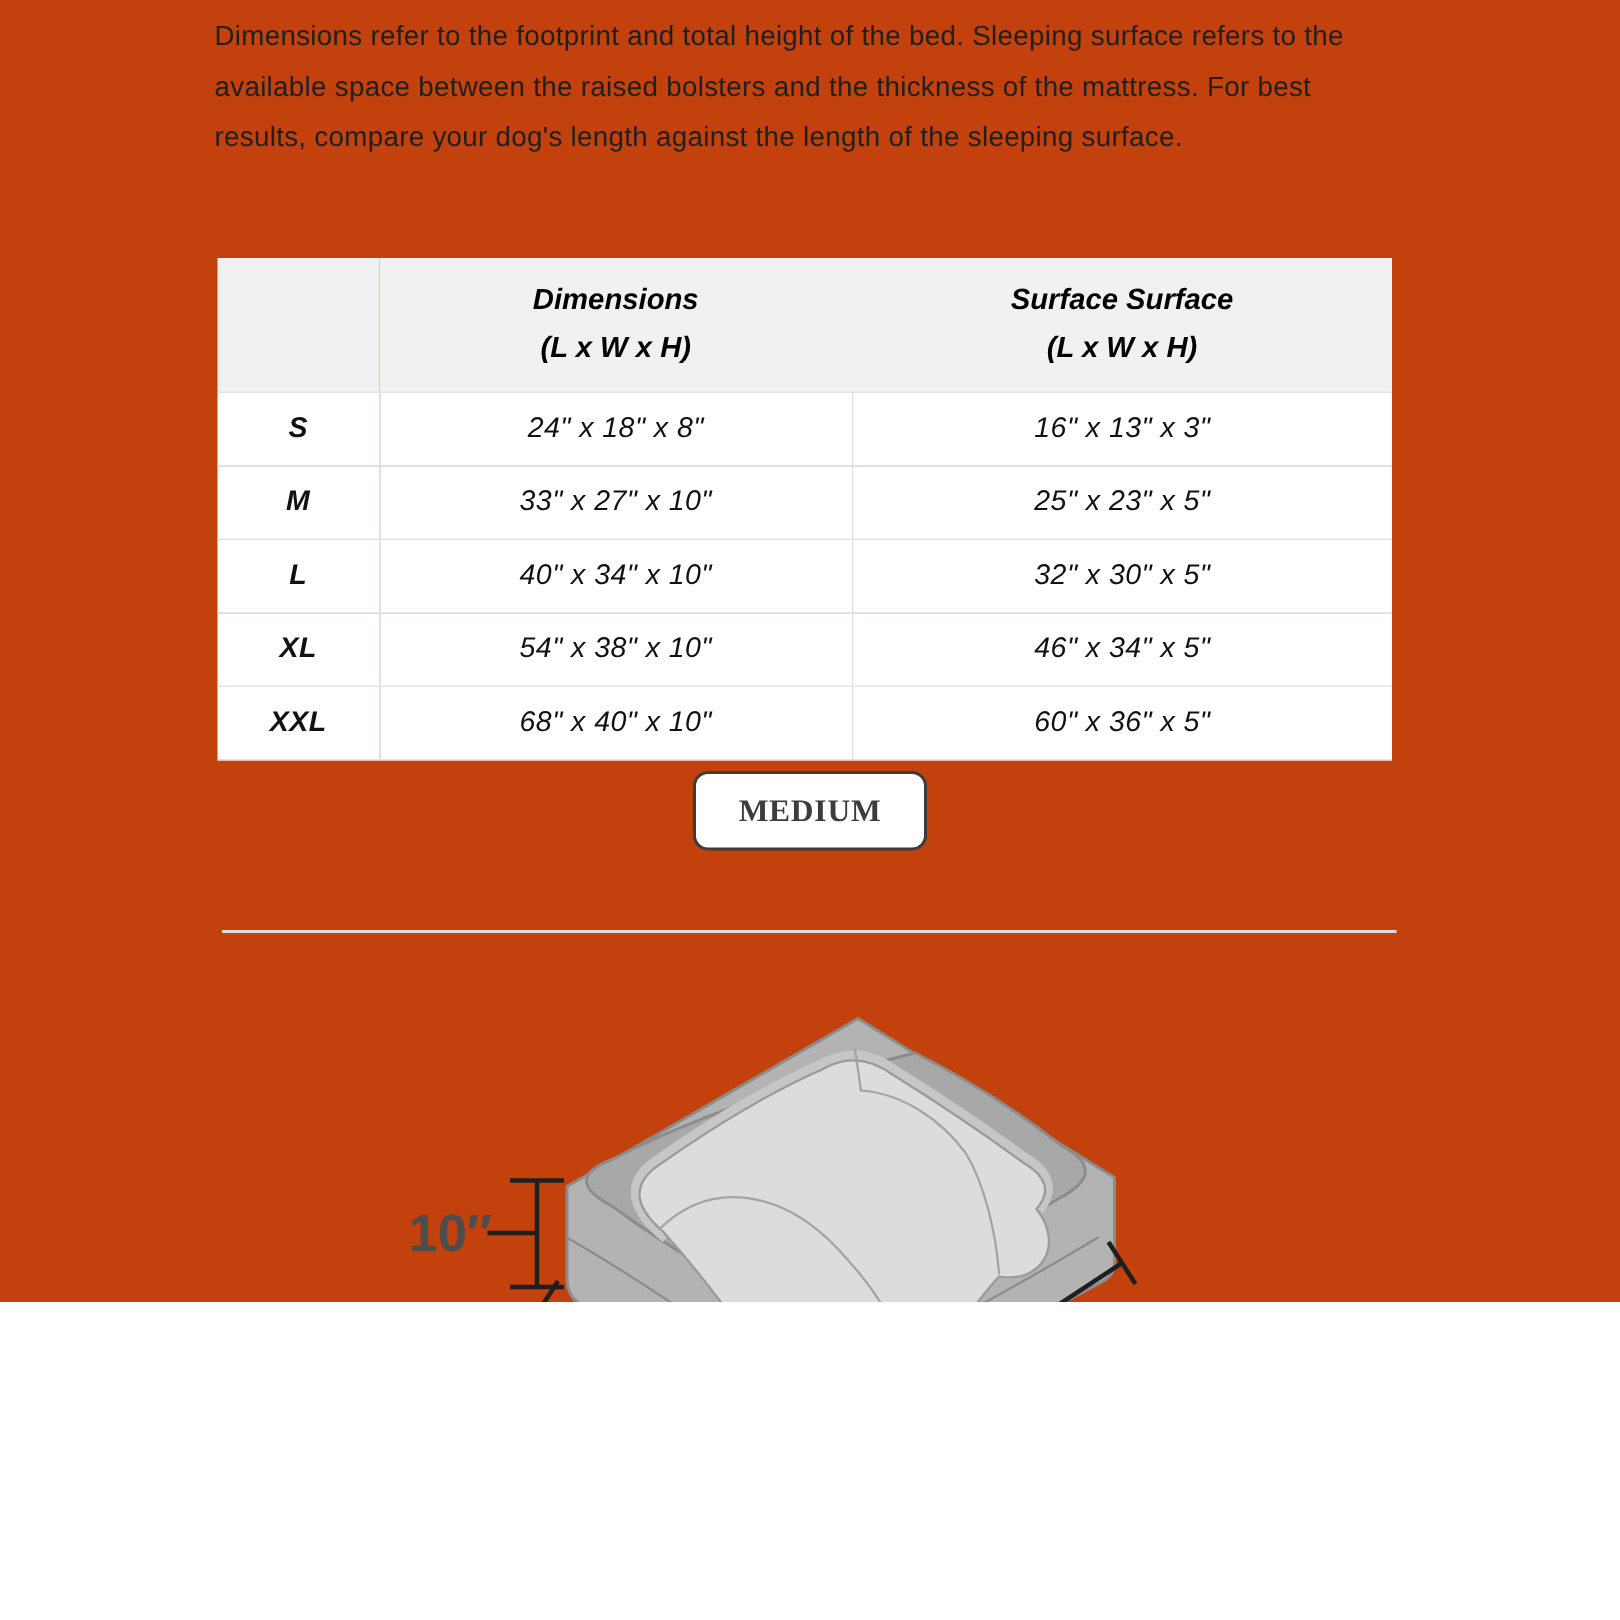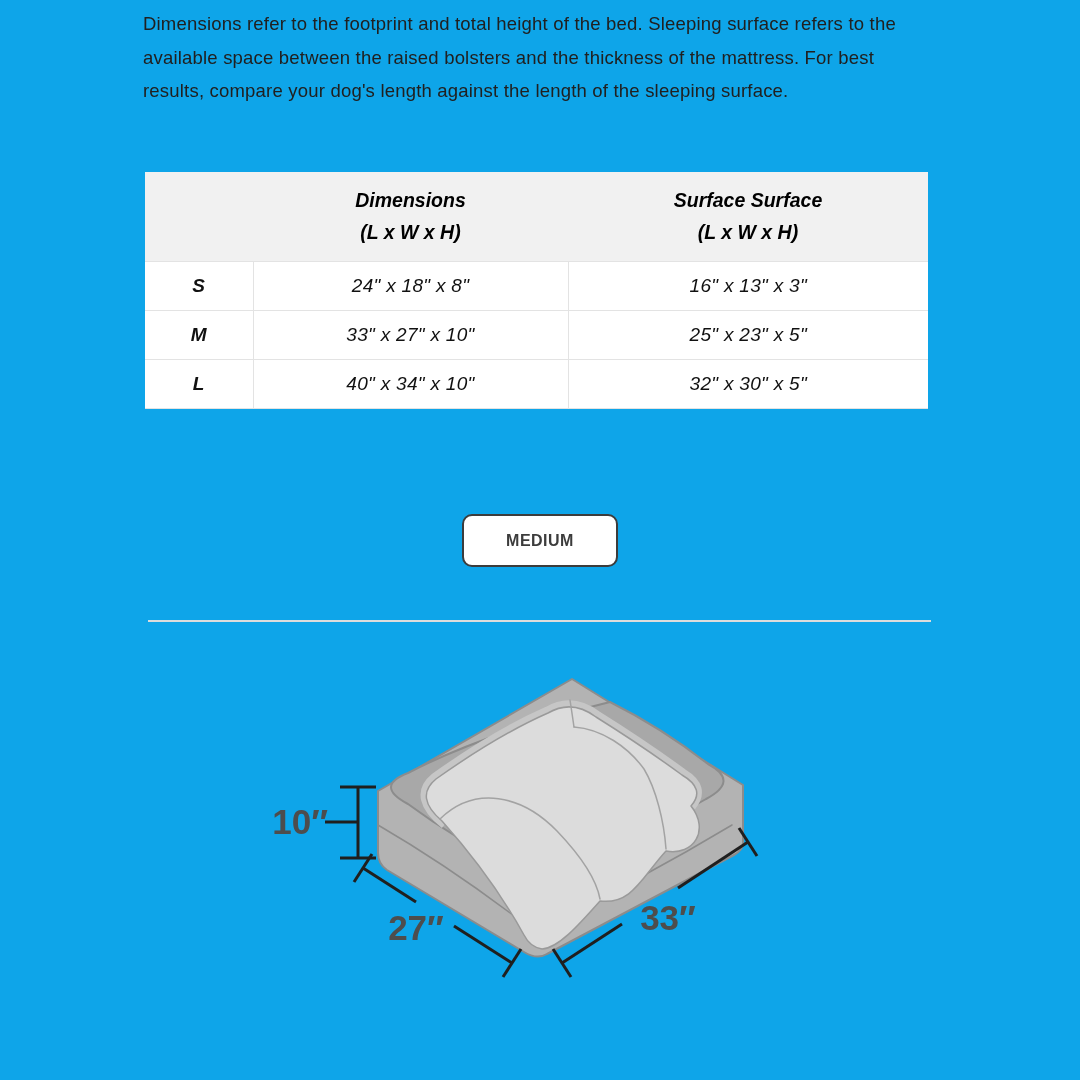--- a/index.html
+++ b/index.html
@@ -1,18 +1,18 @@
 <!DOCTYPE html>
 <html><head>
 <meta charset="utf-8">
 <style>
   * { margin:0; padding:0; box-sizing:border-box; }
   html,body { background:#ffffff; }
   .page {
-    position:relative; width:1080px; height:1080px; background:#0ea5e9; overflow:hidden;
+    position:relative; width:1080px; height:868px; background:#c2410c; overflow:hidden;
     font-family:"Liberation Sans","DejaVu Sans",sans-serif; color:#1f1f1f;
   }
 
   
   .intro {
     position:absolute; left:143px; top:7px; width:770px;
     font-size:18.5px; line-height:33.5px; color:#202020; letter-spacing:0.2px;
   }
 
   
@@ -32,22 +32,22 @@
   table.size-table tbody tr:first-child td { border-top:1px solid #e3e3e3; }
   table.size-table td + td { border-left:1px solid #e3e3e3; }
   td.size-cell { font-weight:bold; font-size:19.5px; color:#000; letter-spacing:0.5px; }
 
   
   .size-btn {
     position:absolute; left:540px; top:514px; transform:translateX(-50%);
     min-width:156px; height:53px; padding:0 24px;
     background:#ffffff; border:2px solid #3c3c3c; border-radius:10px;
     display:flex; align-items:center; justify-content:center;
-    font-family:Liberation Sans, sans-serif;
-    font-size:16px; font-weight:bold; color:#3c3c3c; letter-spacing:0.5px;
+    font-family:Liberation Serif, serif;
+    font-size:21px; font-weight:bold; color:#3c3c3c; letter-spacing:0.5px;
     cursor:pointer;
   }
 
   .divider {
     position:absolute; left:148px; top:620px; width:783px; height:2px; background:#dcdcdc;
   }
 
   .bed-svg { position:absolute; left:270px; top:655px; width:520px; height:425px; }
 
   .dim-text {
@@ -89,20 +89,30 @@
       </tr>
       <tr>
         <td class="size-cell">M</td>
         <td>33" x 27" x 10"</td>
         <td>25" x 23" x 5"</td>
       </tr>
       <tr>
         <td class="size-cell">L</td>
         <td>40" x 34" x 10"</td>
         <td>32" x 30" x 5"</td>
+      </tr>
+      <tr>
+        <td class="size-cell">XL</td>
+        <td>54" x 38" x 10"</td>
+        <td>46" x 34" x 5"</td>
+      </tr>
+      <tr>
+        <td class="size-cell">XXL</td>
+        <td>68" x 40" x 10"</td>
+        <td>60" x 36" x 5"</td>
       </tr>
     </tbody>
   </table>
 
   <button class="size-btn">MEDIUM</button>
 
   <div class="divider"></div>
 
   <svg class="bed-svg" viewBox="0 0 520 425">
     <g stroke-linejoin="round" stroke-linecap="round" fill="none">

